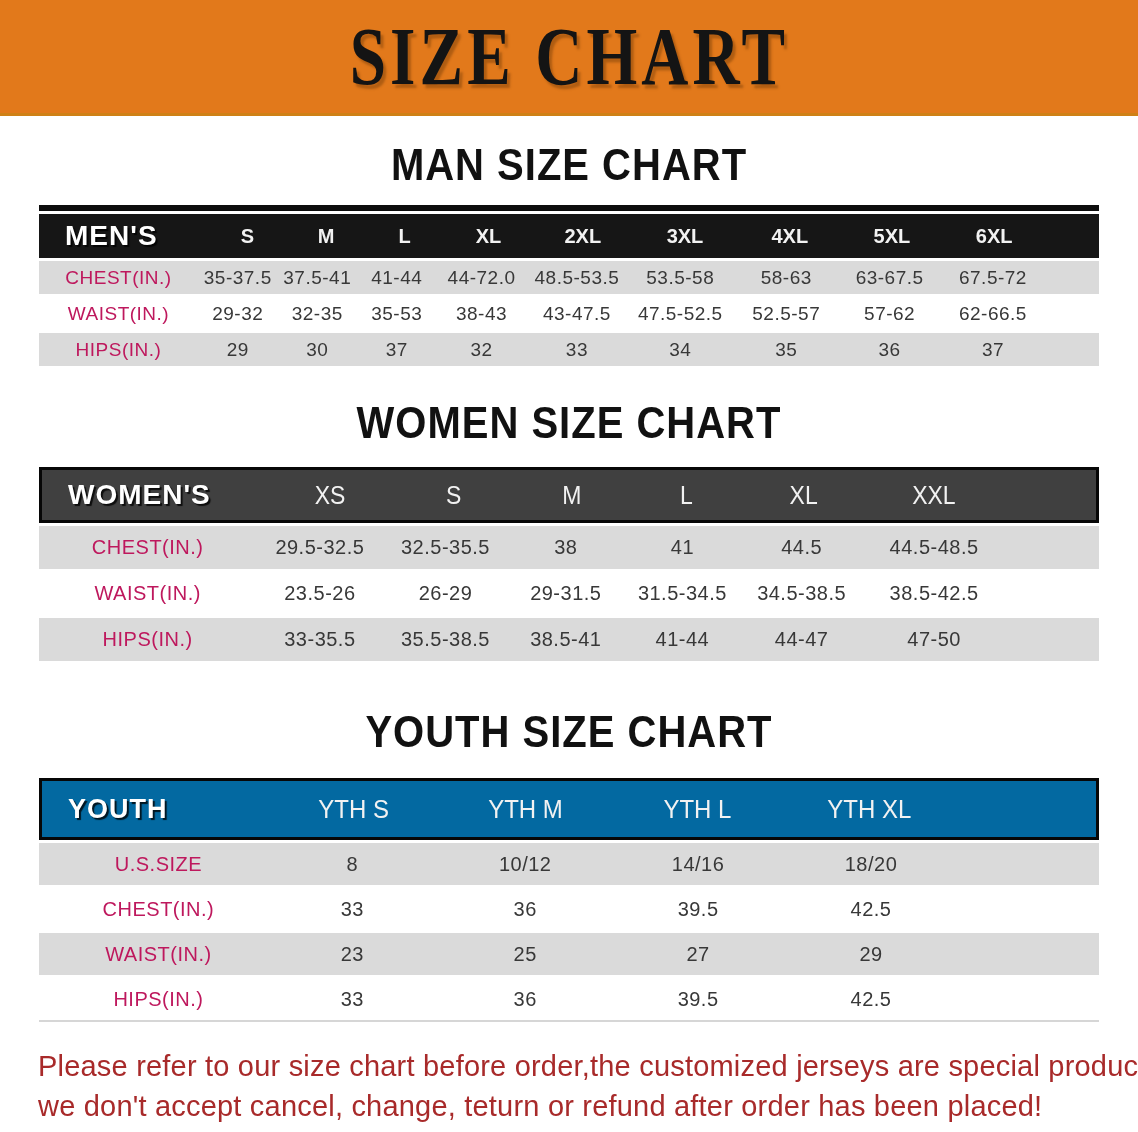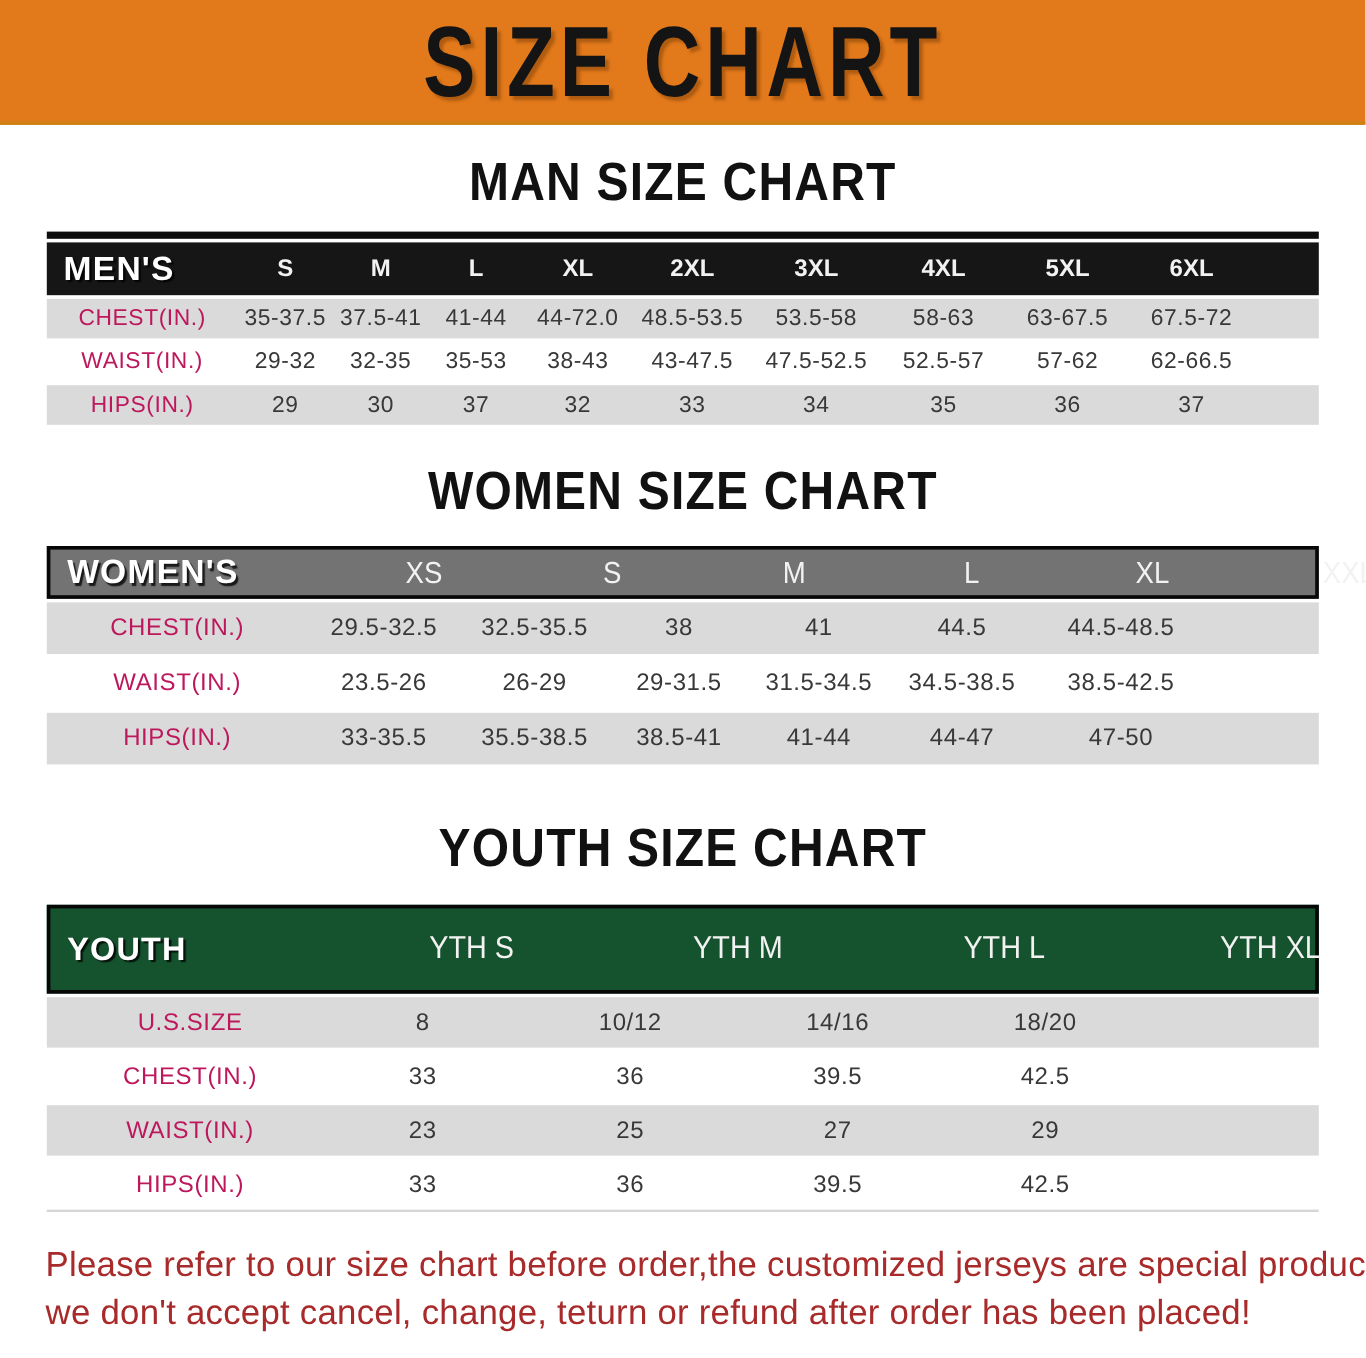--- a/index.html
+++ b/index.html
@@ -9,24 +9,24 @@
     --disclaimer:#A82A2A;
   }
   *{box-sizing:border-box;margin:0;padding:0;}
   html,body{width:1138px;height:1132px;}
   body{
     background:#fff;
     font-family:"Liberation Sans", sans-serif;
     overflow:hidden;
   }
   .banner{
-    width:100%;height:104px;
+    width:100%;height:116px;
     background:var(--banner-bg);
     border-bottom:3px solid #cf8116;
-    display:flex;align-items:center;justify-content:center;
+    display:flex;align-items:center;justify-content:center;font-family:Liberation Serif, serif;
   }
   .banner-title{
     font-size:64px;font-weight:800;color:#141414;
     letter-spacing:4px;
     transform:scaleY(1.3) scaleX(1.02);
     text-shadow:3px 3px 2px rgba(80,40,0,0.35);
     white-space:nowrap;
   }
   .section-heading{
     text-align:center;
@@ -45,25 +45,25 @@
   .women-table{margin-top:22px;}
   .youth-table{margin-top:24px;border-bottom:2px solid #d6d6d6;}
   .trow{
     display:grid;align-items:center;width:100%;
   }
   
   .men-table .trow{grid-template-columns:15% 7.5% 7.5% 7.5% 8.5% 9.5% 10% 10% 9.5% 10% 5%;}
   .women-table .trow{grid-template-columns:20.5% 12% 11.7% 11% 11% 11.5% 13.5% 8.8%;}
   .youth-table .trow{grid-template-columns:20.5% 16.5% 16.5% 16.5% 16.5% 13.5%;}
   .band{
-    background:var(--band-bg);color:#fff;
+    background:var(--band-bg);color:#fff;padding-left:12px;
   }
   .men-table .band{height:44px;}
-  .women-table .band{height:44px;border:3px solid #070707;background:#737373;gap:32px;}
-  .youth-table .band{height:74px;border:3px solid #070707;background:#14532d;gap:48px;}
+  .women-table .band{height:56px;border:3px solid #070707;background:#404040;}
+  .youth-table .band{height:62px;border:3px solid #070707;background:#0369a1;}
   .group-label{
     font-weight:700;letter-spacing:1px;padding-left:14px;
     white-space:nowrap;
     text-shadow:2px 2px 1px rgba(0,0,0,0.8);
   }
   .men-table .group-label{font-size:28px;}
   .women-table .group-label{font-size:28px;}
   .youth-table .group-label{font-size:27px;}
   .col-header{
     text-align:center;white-space:nowrap;color:#f2f2f2;

